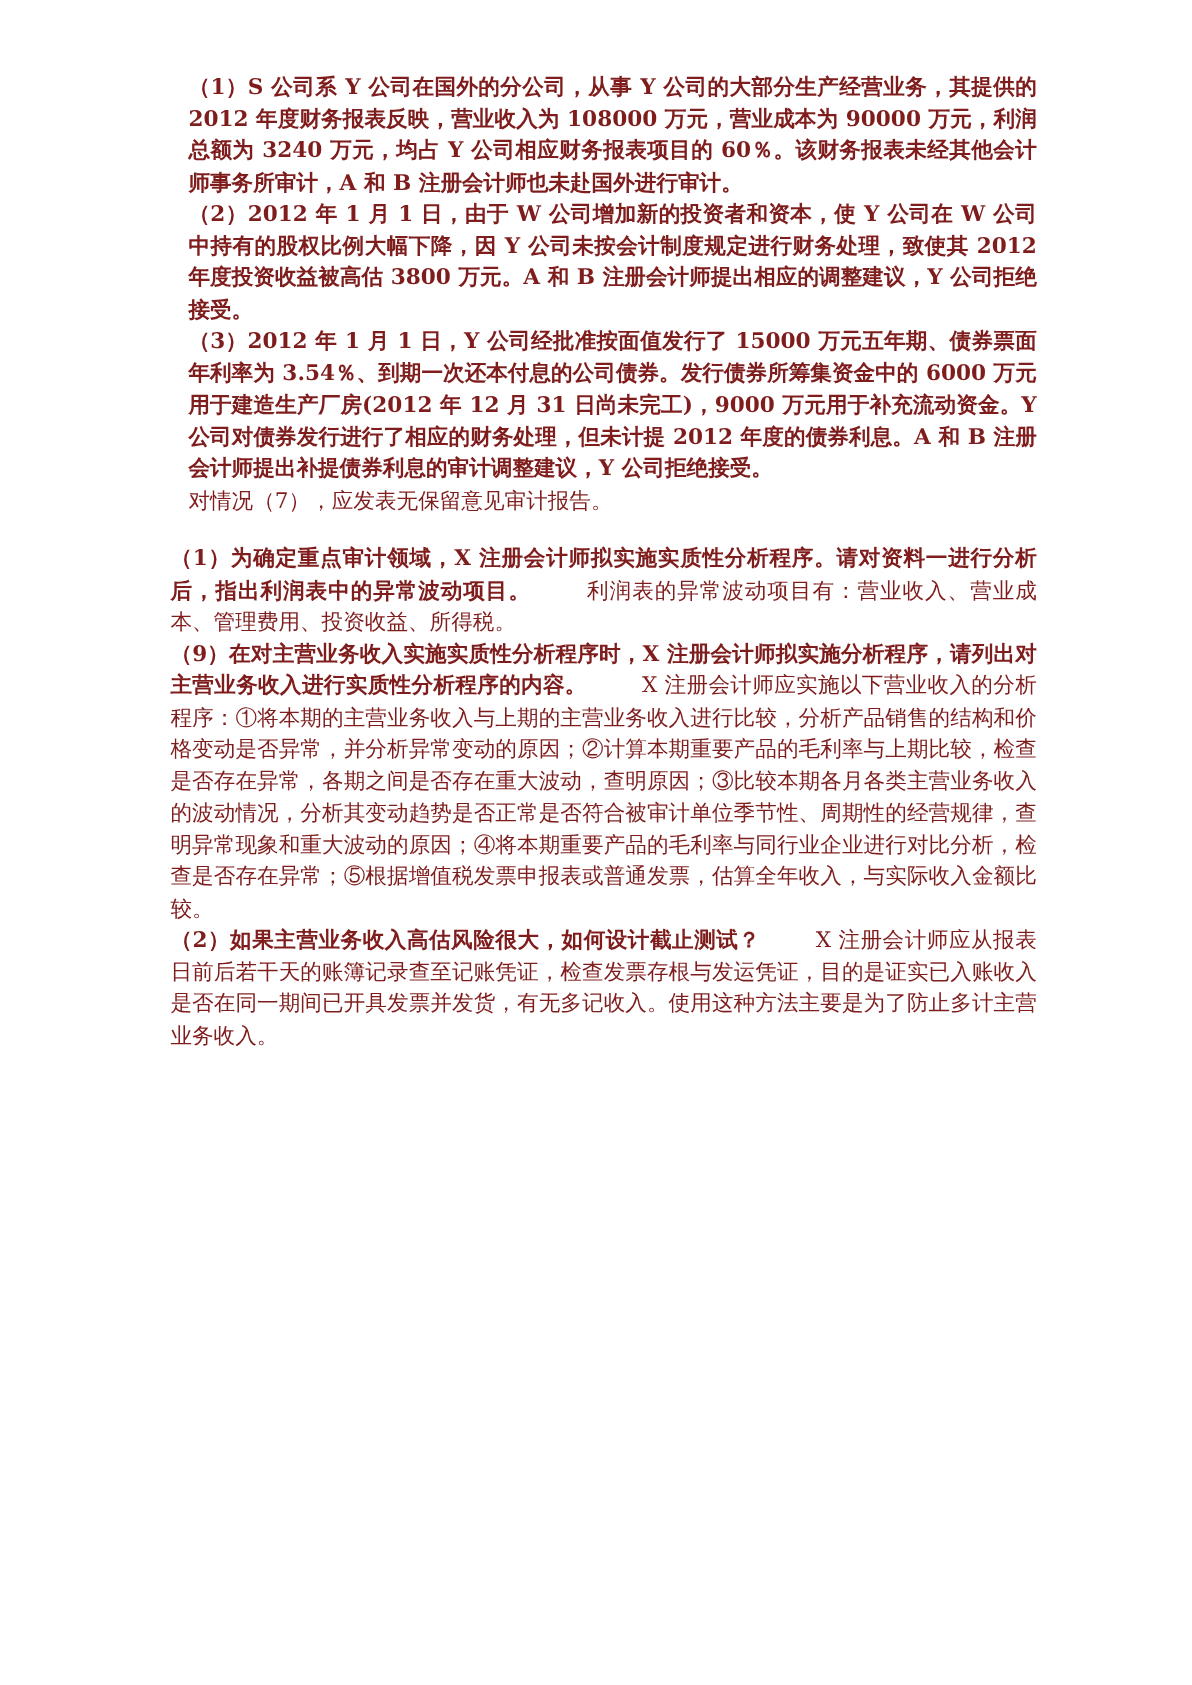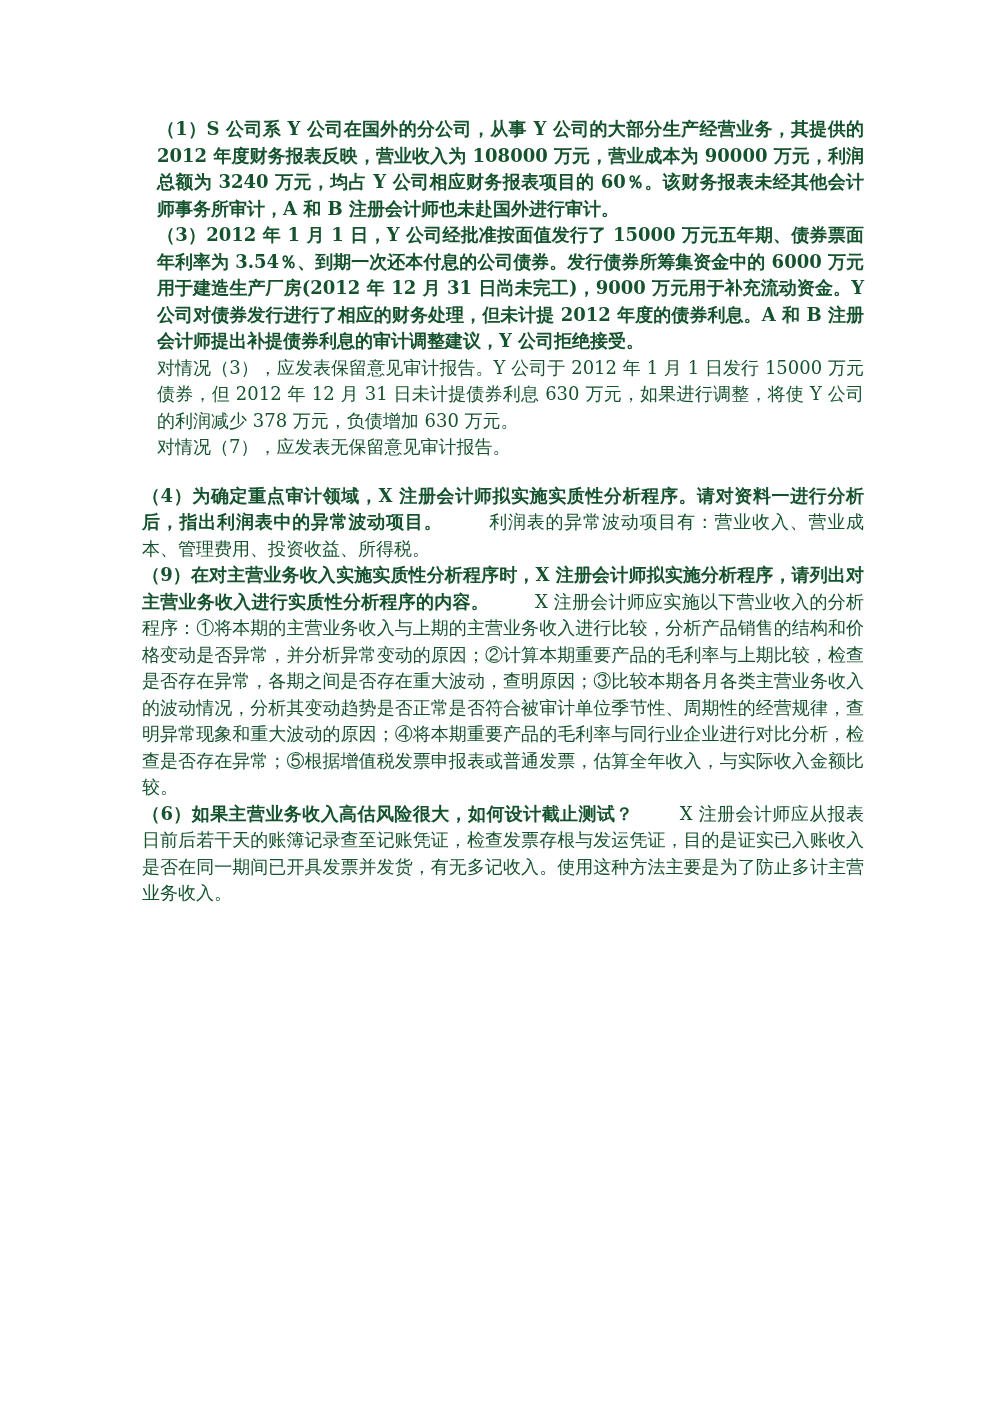--- a/index.html
+++ b/index.html
@@ -6,25 +6,25 @@
     margin: 0;
     padding: 0;
     background: #ffffff;
   }
   .page {
     position: relative;
     box-sizing: border-box;
     width: 993px;
     height: 1404px;
     background: #ffffff;
-    padding: 116px 129px 40px 142px;
+    padding: 60px 129px 40px 142px;
     font-family: "DejaVu Serif", "Liberation Serif", serif;
     font-size: 18px;
     line-height: 26.5px;
-    color: #14532d;
+    color: #7f1d1d;
     overflow: hidden;
   }
   .cases {
     margin-left: 15px;
     width: 707px;
   }
   .qa {
     margin-top: 22px;
     width: 722px;
   }
@@ -45,42 +45,42 @@
 
 <div class="page">
 
   <section class="cases">
 
     <div>
       <p class="para bold">（1）S 公司系 Y 公司在国外的分公司，从事 Y 公司的大部分生产经营业务，其提供的 2012 年度财务报表反映，营业收入为 108000 万元，营业成本为 90000 万元，利润总额为 3240 万元，均占 Y 公司相应财务报表项目的 60％。该财务报表未经其他会计师事务所审计，A 和 B 注册会计师也未赴国外进行审计。</p>
     </div>
 
     <div>
+      <p class="para bold">（2）2012 年 1 月 1 日，由于 W 公司增加新的投资者和资本，使 Y 公司在 W 公司中持有的股权比例大幅下降，因 Y 公司未按会计制度规定进行财务处理，致使其 2012 年度投资收益被高估 3800 万元。A 和 B 注册会计师提出相应的调整建议，Y 公司拒绝接受。</p>
     </div>
 
     <div>
       <p class="para bold">（3）2012 年 1 月 1 日，Y 公司经批准按面值发行了 15000 万元五年期、债券票面年利率为 3.54％、到期一次还本付息的公司债券。发行债券所筹集资金中的 6000 万元用于建造生产厂房(2012 年 12 月 31 日尚未完工)，9000 万元用于补充流动资金。Y 公司对债券发行进行了相应的财务处理，但未计提 2012 年度的债券利息。A 和 B 注册会计师提出补提债券利息的审计调整建议，Y 公司拒绝接受。</p>
-      <p class="para">对情况（3），应发表保留意见审计报告。Y 公司于 2012 年 1 月 1 日发行 15000 万元债券，但 2012 年 12 月 31 日未计提债券利息 630 万元，如果进行调整，将使 Y 公司的利润减少 378 万元，负债增加 630 万元。</p>
     </div>
 
     <div>
       <p class="para">对情况（7），应发表无保留意见审计报告。</p>
     </div>
 
   </section>
 
   <section class="qa">
 
     <p class="para">
-      <span class="bold">（4）为确定重点审计领域，X 注册会计师拟实施实质性分析程序。请对资料一进行分析后，指出利润表中的异常波动项目。</span><span class="qa-gap"></span><span>利润表的异常波动项目有：营业收入、营业成本、管理费用、投资收益、所得税。</span>
+      <span class="bold">（1）为确定重点审计领域，X 注册会计师拟实施实质性分析程序。请对资料一进行分析后，指出利润表中的异常波动项目。</span><span class="qa-gap"></span><span>利润表的异常波动项目有：营业收入、营业成本、管理费用、投资收益、所得税。</span>
     </p>
 
     <p class="para">
       <span class="bold">（9）在对主营业务收入实施实质性分析程序时，X 注册会计师拟实施分析程序，请列出对主营业务收入进行实质性分析程序的内容。</span><span class="qa-gap"></span><span>X 注册会计师应实施以下营业收入的分析程序：①将本期的主营业务收入与上期的主营业务收入进行比较，分析产品销售的结构和价格变动是否异常，并分析异常变动的原因；②计算本期重要产品的毛利率与上期比较，检查是否存在异常，各期之间是否存在重大波动，查明原因；③比较本期各月各类主营业务收入的波动情况，分析其变动趋势是否正常是否符合被审计单位季节性、周期性的经营规律，查明异常现象和重大波动的原因；④将本期重要产品的毛利率与同行业企业进行对比分析，检查是否存在异常；⑤根据增值税发票申报表或普通发票，估算全年收入，与实际收入金额比较。</span>
     </p>
 
     <p class="para">
-      <span class="bold">（6）如果主营业务收入高估风险很大，如何设计截止测试？</span><span class="qa-gap"></span><span>X 注册会计师应从报表日前后若干天的账簿记录查至记账凭证，检查发票存根与发运凭证，目的是证实已入账收入是否在同一期间已开具发票并发货，有无多记收入。使用这种方法主要是为了防止多计主营业务收入。</span>
+      <span class="bold">（2）如果主营业务收入高估风险很大，如何设计截止测试？</span><span class="qa-gap"></span><span>X 注册会计师应从报表日前后若干天的账簿记录查至记账凭证，检查发票存根与发运凭证，目的是证实已入账收入是否在同一期间已开具发票并发货，有无多记收入。使用这种方法主要是为了防止多计主营业务收入。</span>
     </p>
 
   </section>
 
 </div>
 
 </body></html>

